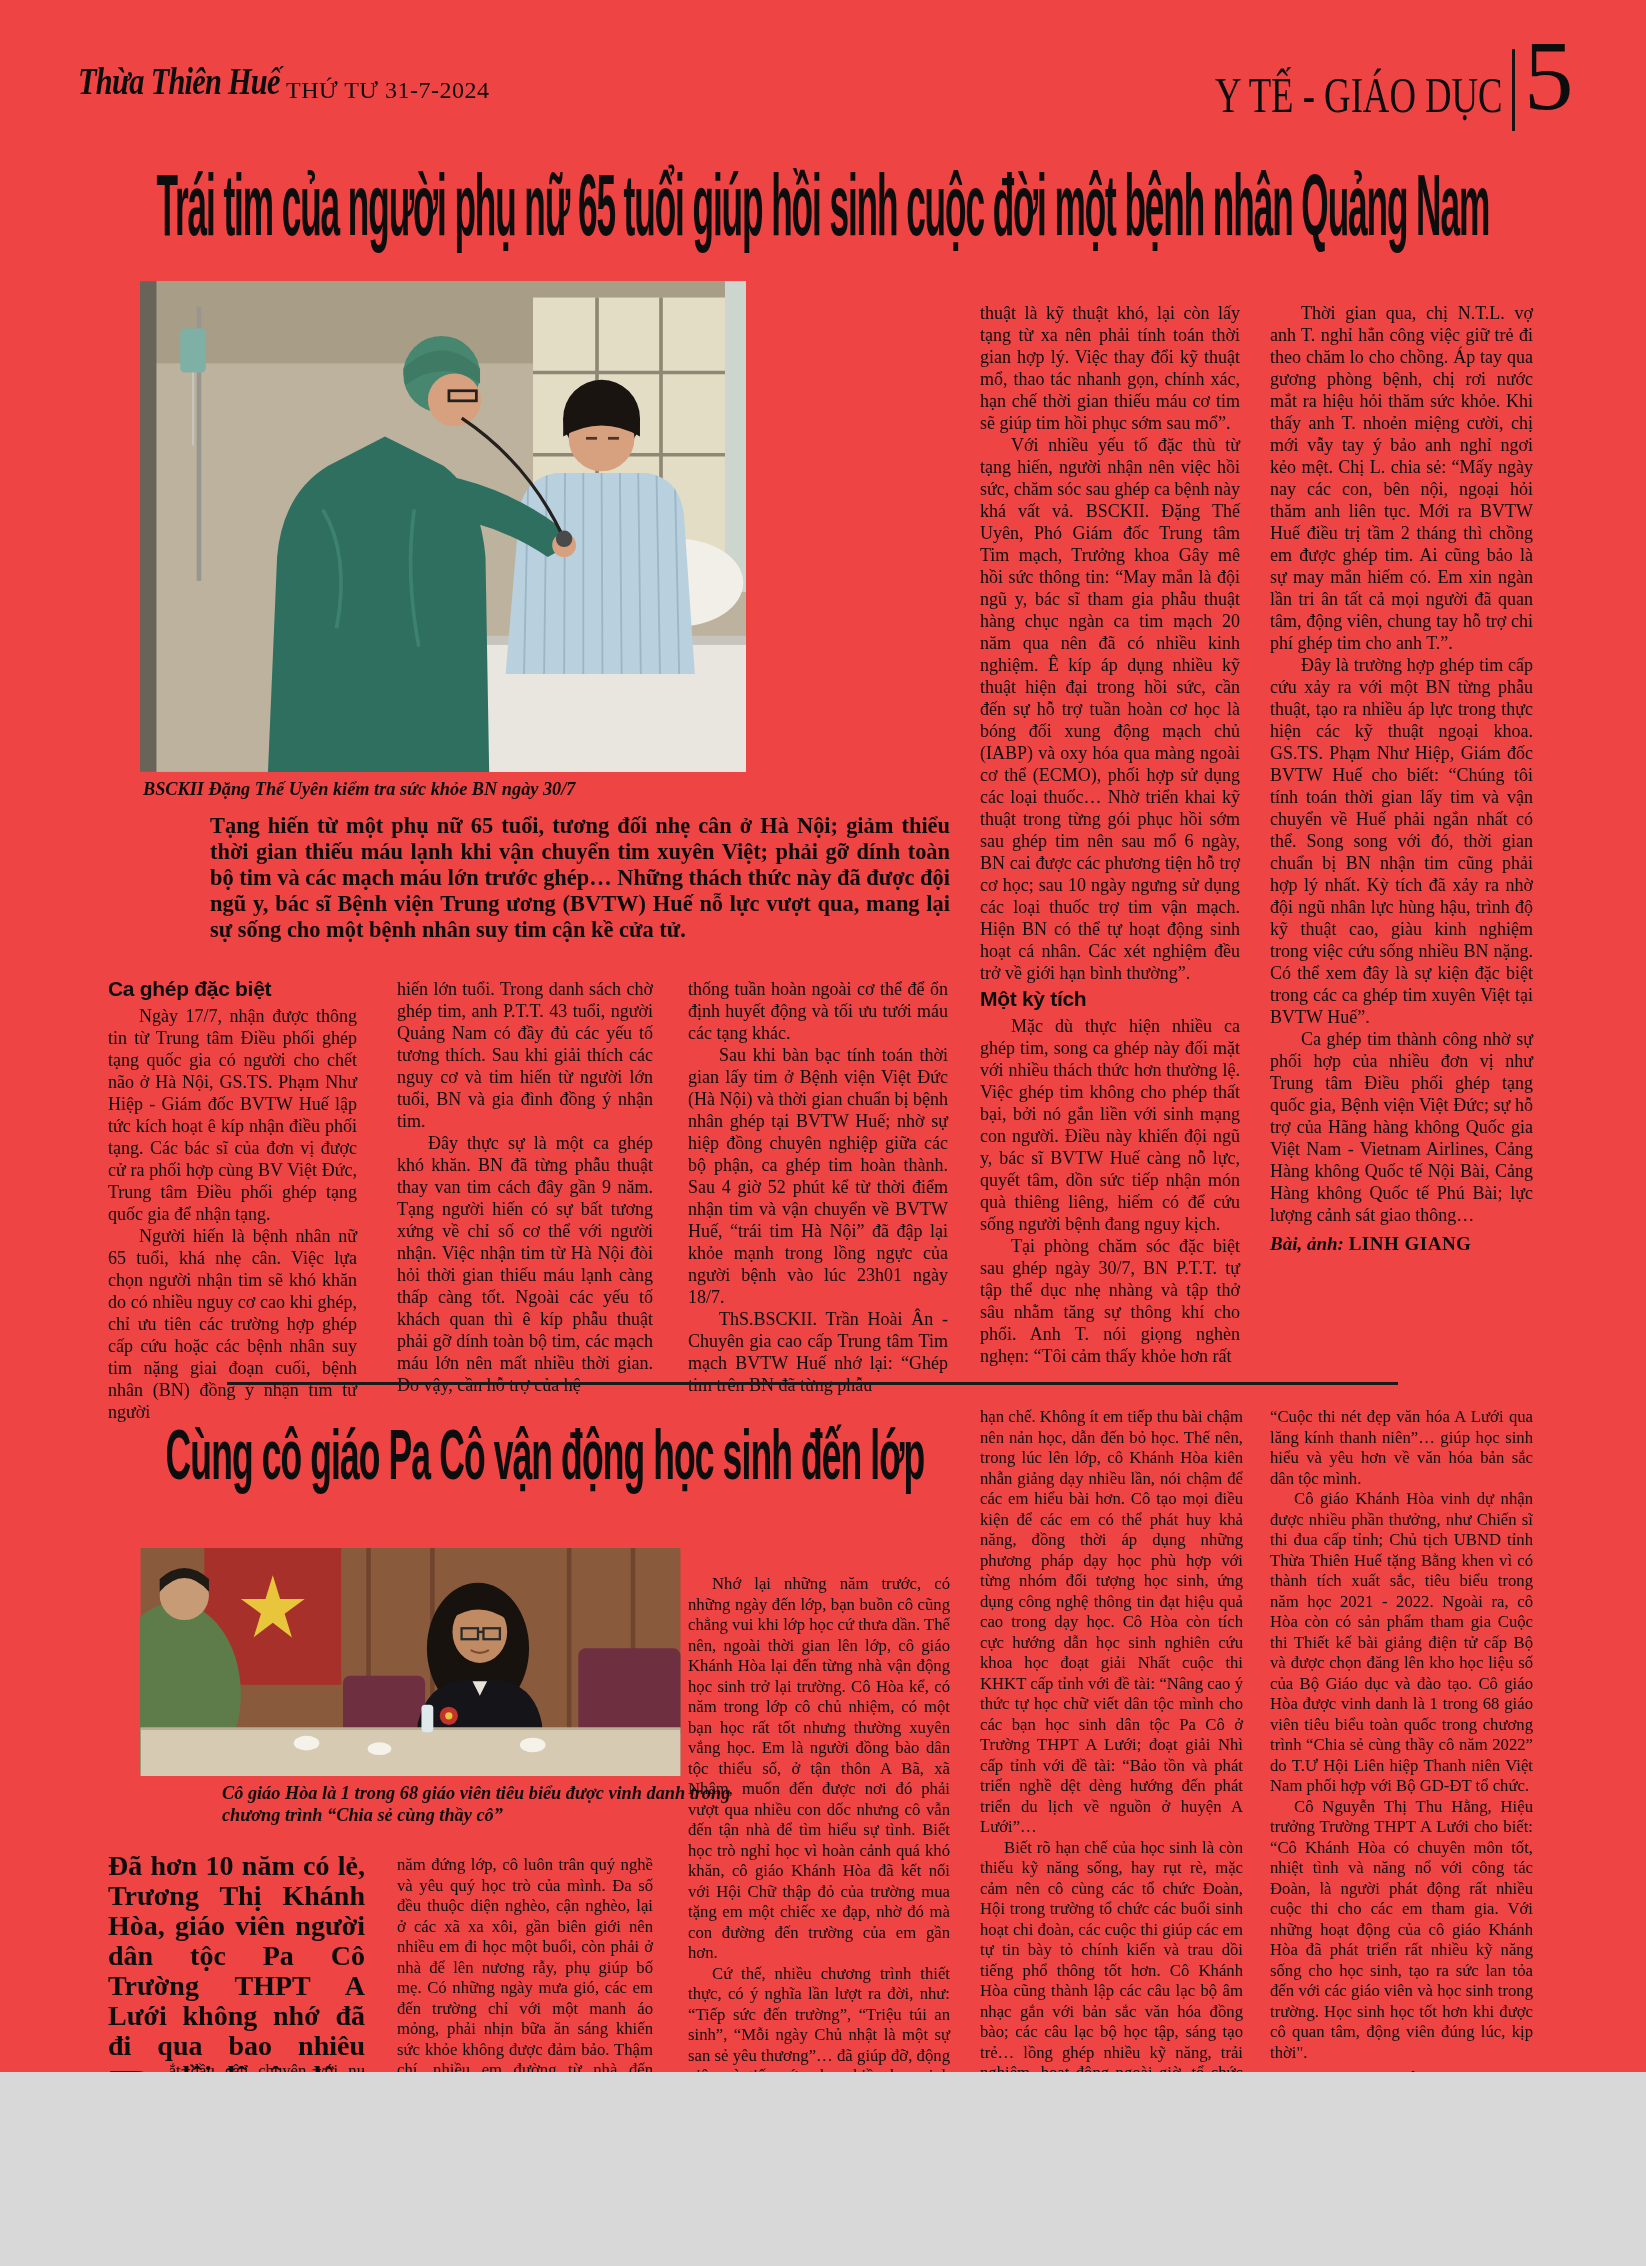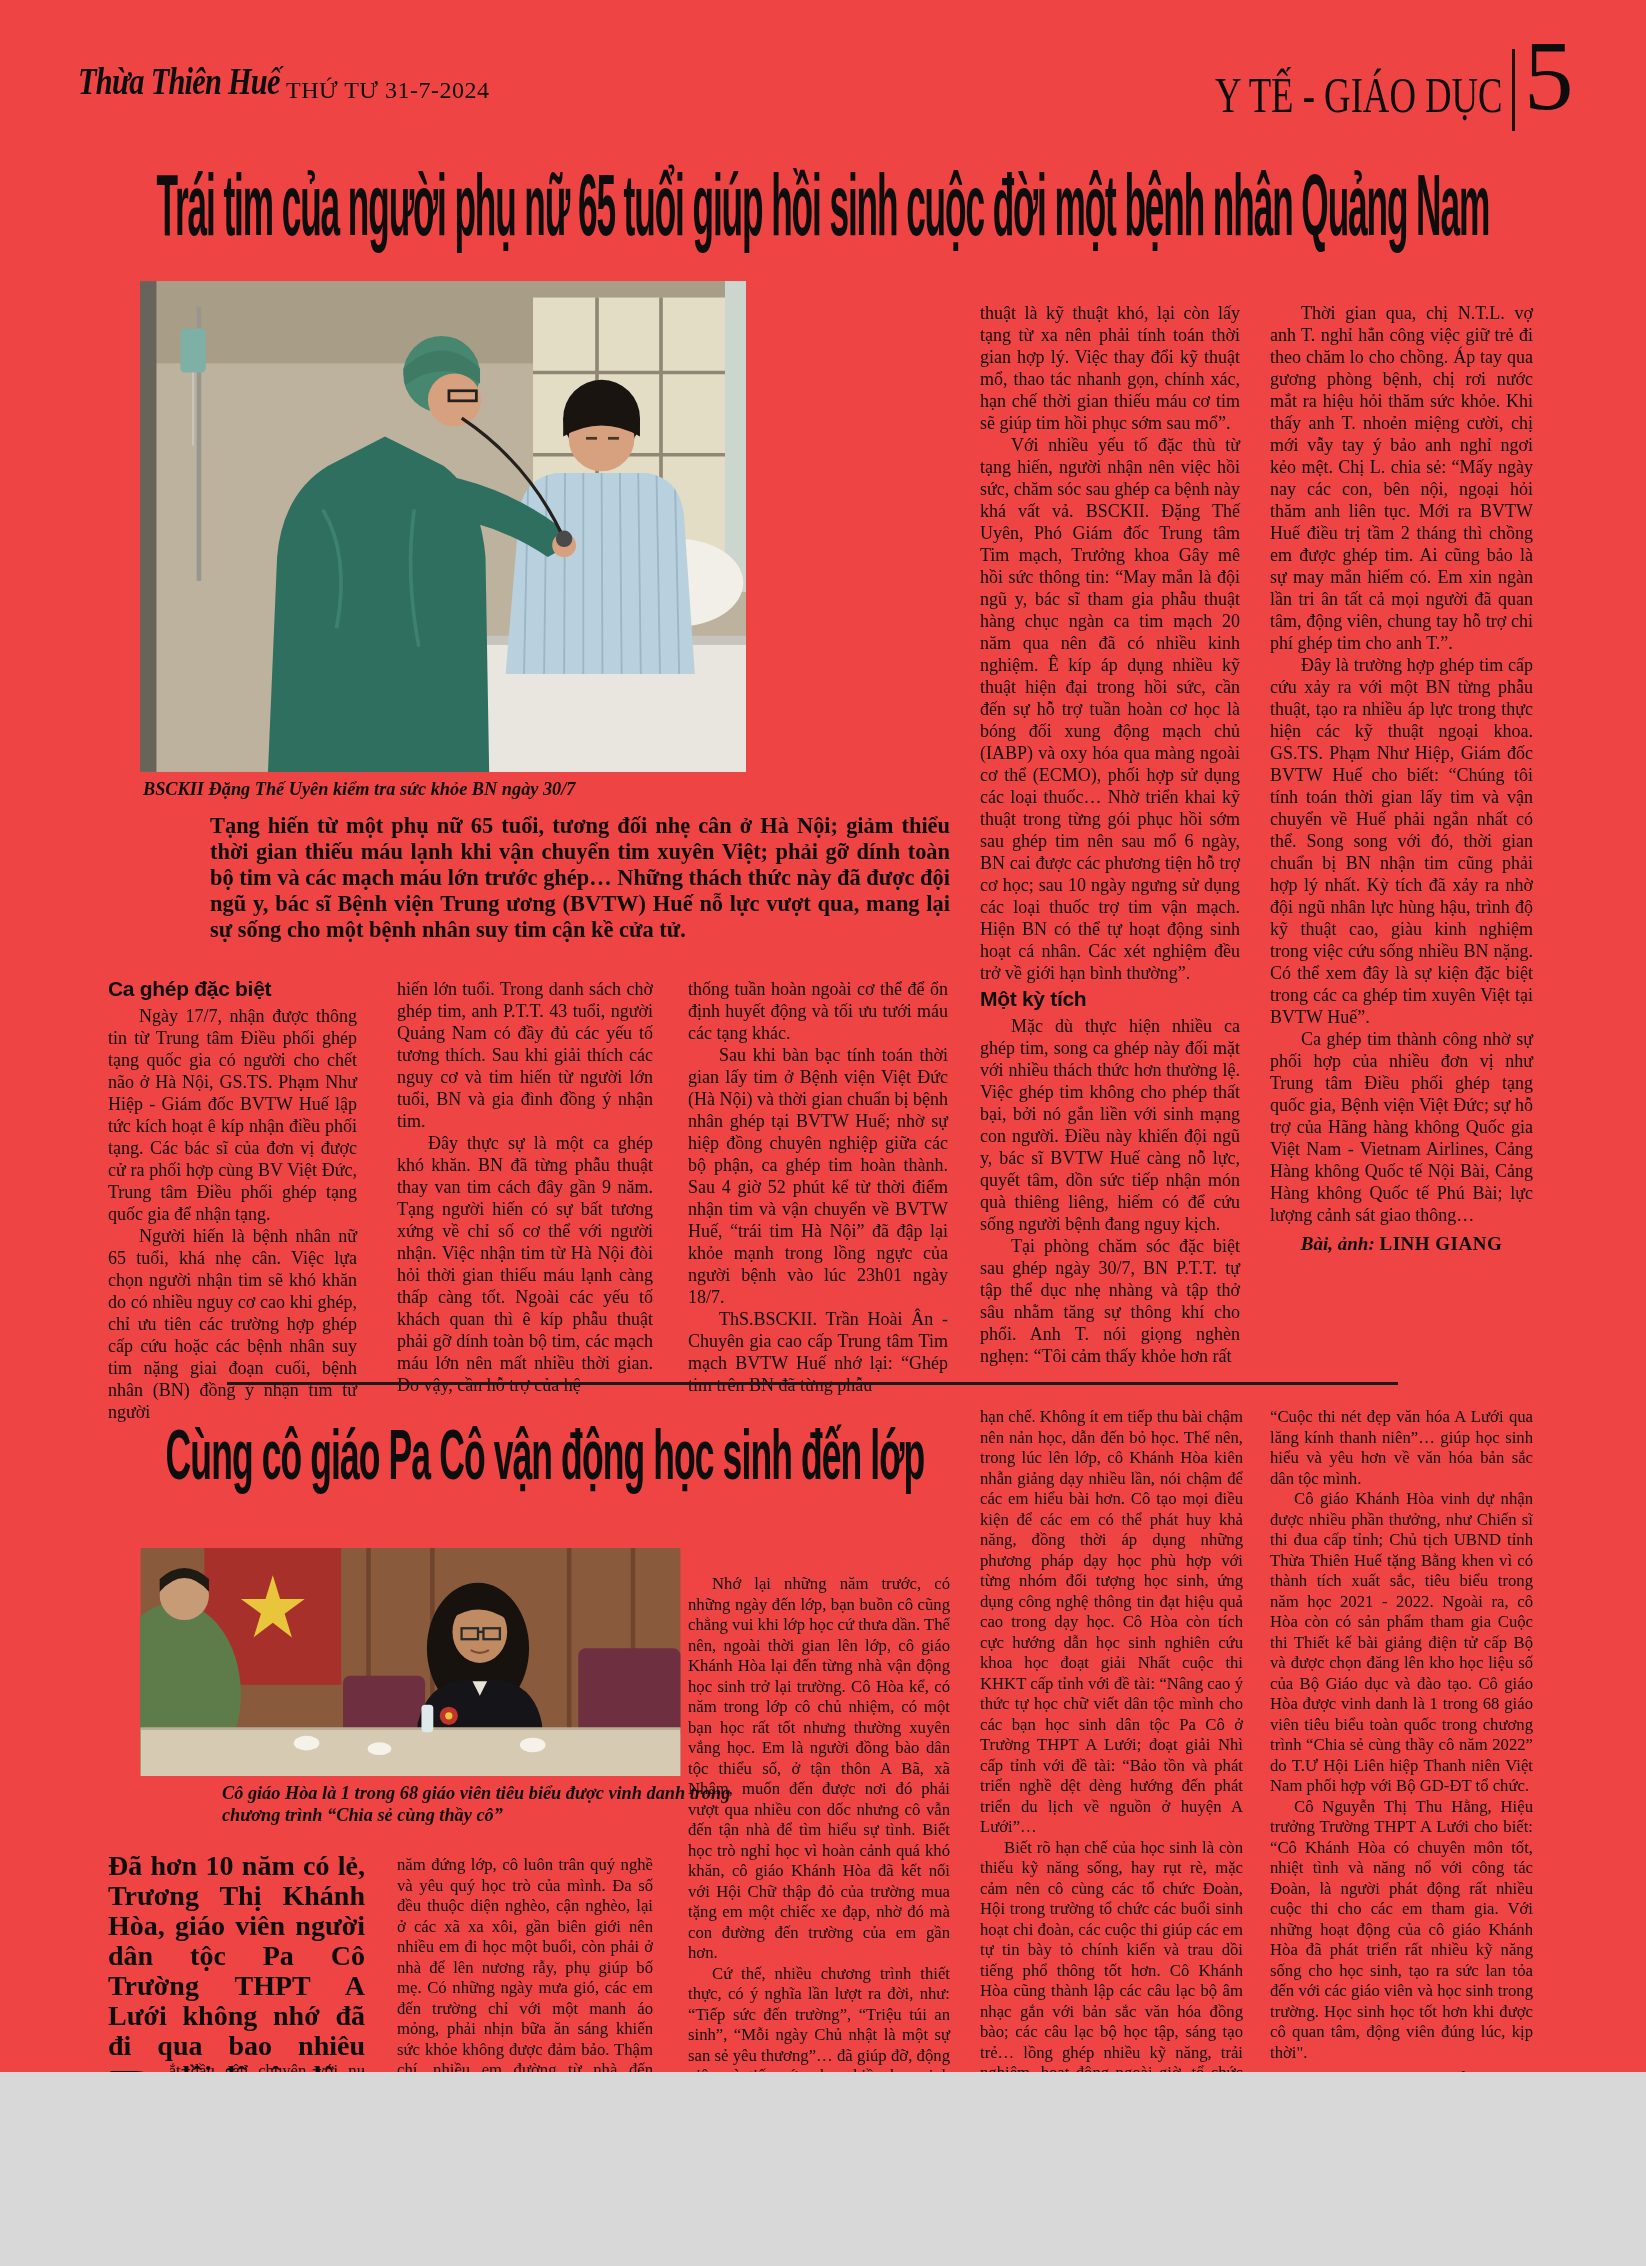--- a/index.html
+++ b/index.html
@@ -30,21 +30,21 @@
   .photocap{font-weight:bold;font-style:italic;font-size:18.3px;line-height:22.4px;}
 
   
   .lede{left:210px;top:813px;width:740px;font-weight:bold;font-size:22.4px;line-height:26px;text-align:justify;}
   .a1col{width:256px;font-size:18px;line-height:22px;text-align:justify;}
   .a1col p,.a2col p{margin:0;text-indent:31px;}
   .a2col p{text-indent:24px;}
   p.cont{text-indent:0 !important;}
   .subhead{font-family:Liberation Sans, sans-serif;font-weight:bold;font-size:21px;
            line-height:25.6px;margin:1.8px 0 3.7px 0;letter-spacing:-0.3px;}
-  .byline{text-align:center;margin-top:7.3px;}
+  .byline{text-align:left;margin-top:7.3px;}
   .byline .lbl{font-style:italic;font-weight:bold;}
   .byline .nm{font-weight:bold;letter-spacing:0.5px;}
 
   
   .a2col{width:262px;font-size:16.7px;line-height:20.5px;text-align:justify;}
   .intro2{left:108px;top:1851px;width:257px;font-weight:bold;font-size:28px;line-height:30px;text-align:justify;}
   .dc{float:left;font-size:80px;line-height:64px;padding:3.7px 7.3px 0 0;}
   .divider{left:227px;top:1382px;width:1171px;height:2.7px;background:#1a1a1a;}
   .byline2{font-size:17.4px;}
   .a1by{font-size:19px;}

